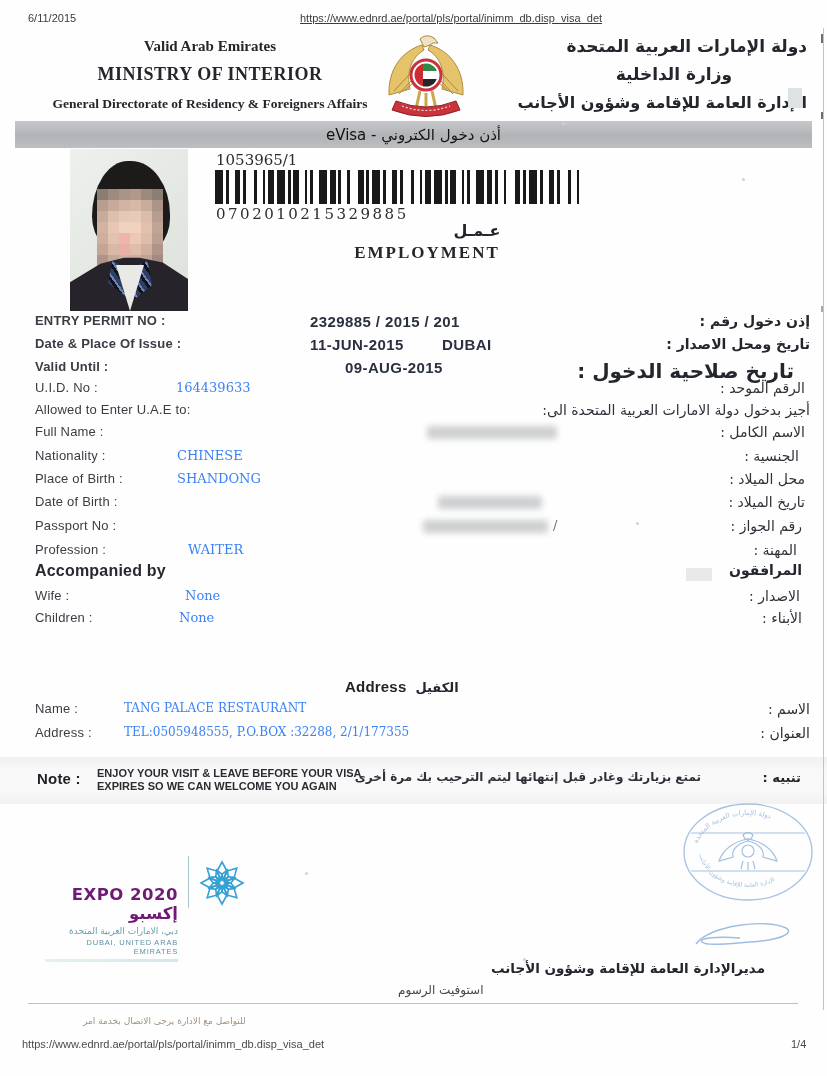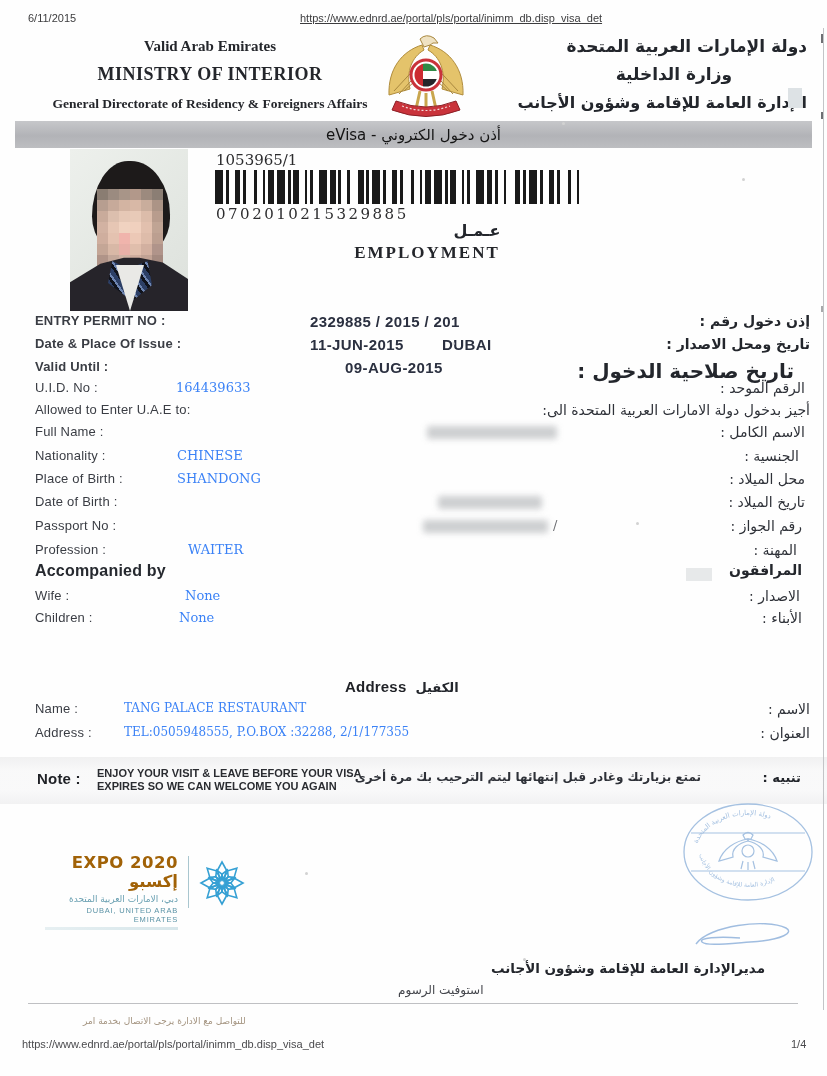--- a/index.html
+++ b/index.html
@@ -322,21 +322,21 @@
   <div class="abs" id="noteband"></div>
   <div class="abs" style="left:0;top:766px;width:827px;">
     <span class="abs lbl b" style="left:37px;top:4px;font-size:15px;color:#1f2126;">Note :</span>
     <span class="abs b" style="left:97px;top:1px;font-size:11px;color:#2a2c31;">ENJOY YOUR VISIT &amp; LEAVE BEFORE YOUR VISA</span>
     <span class="abs b" style="left:97px;top:14px;font-size:11px;color:#2a2c31;">EXPIRES SO WE CAN WELCOME YOU AGAIN</span>
     <span class="abs ar b" style="right:126px;top:4px;font-size:12px;">تمتع بزيارتك وغادر قبل إنتهائها ليتم الترحيب بك مرة أخرى</span>
     <span class="abs ar arhead" style="right:26px;top:4px;font-size:13px;">تنبيه :</span>
   </div>
 
   <div class="abs" style="left:45px;top:853px;width:133px;text-align:right;">
-    <div class="tealsm b" style="font-size:16.5px;letter-spacing:.5px;color:#a16207;font-family:'DejaVu Sans',sans-serif;">EXPO 2020 إكسبو</div>
+    <div class="tealsm b" style="font-size:16.5px;letter-spacing:.5px;color:#701a75;font-family:'DejaVu Sans',sans-serif;margin-top:32px;">EXPO 2020 إكسبو</div>
     <div class="ar" style="font-size:9px;color:#6aa0b2;margin-top:3px;">دبي، الامارات العربية المتحدة</div>
     <div class="tealsm" style="font-size:7.5px;letter-spacing:.8px;color:#5b93a6;margin-top:2px;">DUBAI, UNITED ARAB EMIRATES</div>
     <div style="height:3px;margin-top:3px;background:linear-gradient(90deg,#d7e6ea,#bcd6dd);opacity:.6;"></div>
   </div>
   <div class="abs" style="left:188px;top:856px;width:1px;height:52px;background:#a9c6cf;"></div>
   <svg class="abs" style="left:197px;top:858px;" width="50" height="50" viewBox="-25 -25 50 50">
     <g stroke="#35a0d4" stroke-width="1.6" fill="none">
       <g id="petals">
           <path d="M0,-21 L5.5,-11 L0,-3 L-5.5,-11 Z" transform="rotate(0)"></path>
           <path d="M0,-14 L3.5,-8 L0,-3 L-3.5,-8 Z" transform="rotate(22.5)"></path>

